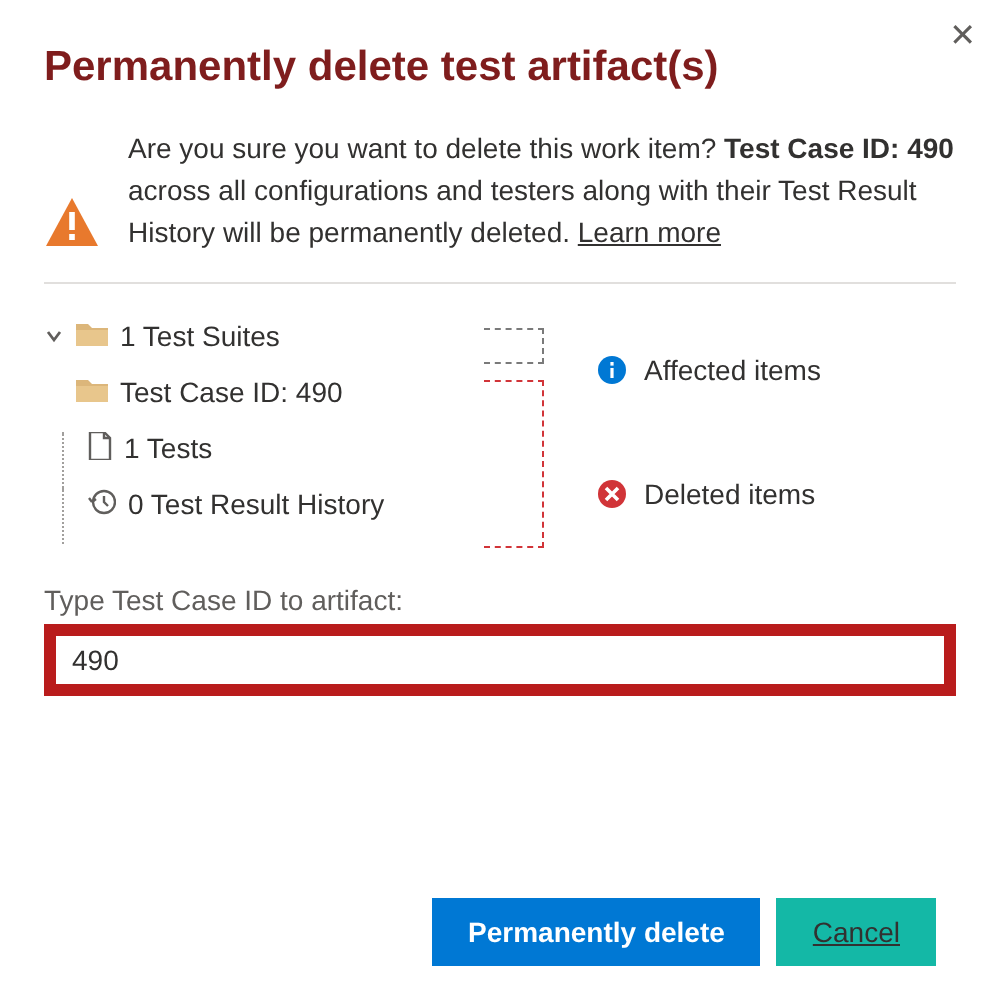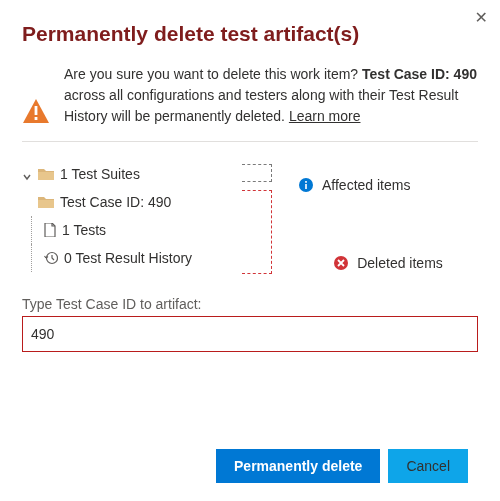--- a/index.html
+++ b/index.html
@@ -29,21 +29,21 @@
   }
   .warn-row { display: flex; align-items: flex-end; gap: 14px; margin-bottom: 14px;}
   .warn-icon { flex: 0 0 auto; margin-top: 2px;}
   .warn-text { line-height: 1.5; color: #323130; }
   .warn-text b { font-weight: 700; }
   .learn { color: #323130; text-decoration: underline; cursor: pointer; }
   hr.sep { border: none; border-top: 1px solid #e1dfdd; margin: 12px 0 18px 0; }
 
   .mid { display: flex; gap: 10px; }
   .tree { flex: 0 0 210px; }
-  .tree-row { display: flex; align-items: center; gap: 6px; height: 28px; }
+  .tree-row { display: flex; align-items: flex-start; gap: 6px; height: 28px; }
   .tree-row.child { padding-left: 22px; position: relative;}
   .tree-row.child::before {
     content:""; position:absolute; left:9px; top:0; bottom:0;
     border-left:1px dotted #a19f9d;
   }
   .chev { width:10px; height:10px; display:inline-block; }
   .folder { width:16px; height:14px; }
   .doc { width:12px; height:14px; }
   .hist { width:14px; height:14px; }
 
@@ -53,39 +53,39 @@
     border:1.5px dashed #7a7a7a; border-left:none;
   }
   .br-del {
     position:absolute; top:30px; left:0; width:30px; height:84px;
     border:1.5px dashed #d13438; border-left:none;
   }
 
   .legend { flex: 1 1 auto; padding-left: 6px; }
   .leg-row { display:flex; align-items:center; gap:8px; height:26px; }
   .leg-row.aff { margin-top: 12px; }
-  .leg-row.del { margin-top: 52px; justify-content: center; }
+  .leg-row.del { margin-top: 36px; }
   .info-ico, .err-ico { width:16px; height:16px; }
 
   .confirm-label { color:#605e5c; margin: 20px 0 4px 0; font-size:14px;}
   .confirm-input {
-    width:100%; height:36px; border:1px solid #b91c1c;
+    width:100%; height:36px; border:6px solid #b91c1c;
     padding:4px 8px; font-size:14px; font-family:inherit; color:#323130;
   }
 
   .footer {
     position:absolute; right:32px; bottom:18px;
     display:flex; gap:8px;
   }
   .btn {
     height:34px; padding:0 18px; font-size:14px; font-family:inherit;
     border:none; cursor:pointer;
   }
   .btn.primary { background:#0078d4; color:#fff; font-weight:600; }
-  .btn.secondary { background:#0ea5e9; color:#323130; }
+  .btn.secondary { background:#14b8a6; color:#323130;text-decoration:underline; }
 </style>
 </head>
 <body>
 
 
 
 <span class="close">✕</span>
 
 <h1 class="title">Permanently delete test artifact(s)</h1>
 

